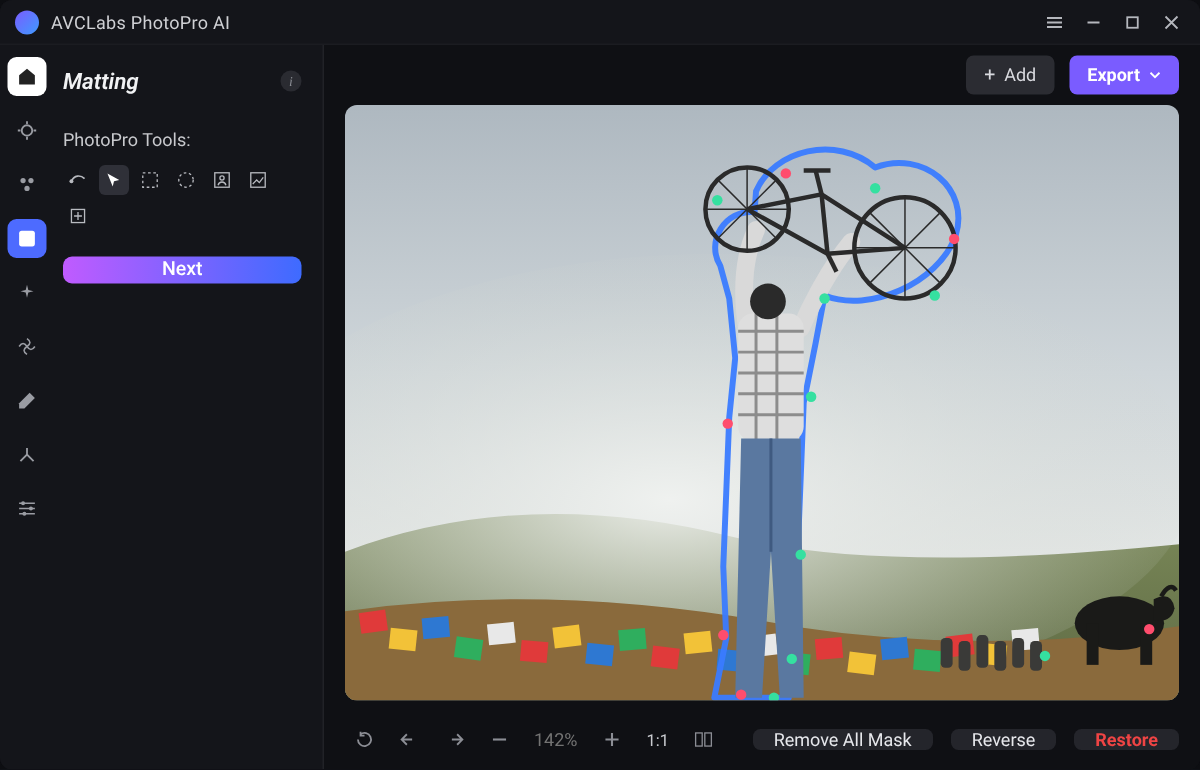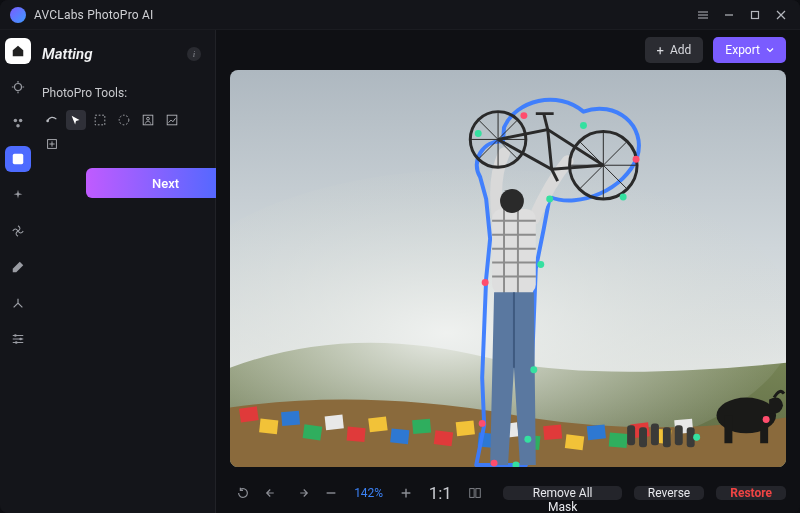--- a/index.html
+++ b/index.html
@@ -26,39 +26,39 @@
   
   .panel { width: 180px; background: #14151a; padding: 10px 14px 0 6px; border-right: 1px solid rgba(255,255,255,0.06); }
   .panel-head { display: flex; align-items: center; justify-content: space-between; height: 28px; }
   .panel-head h1 { font-size: 15px; font-weight: 600; color: #f1f2f4; font-style: italic; }
   .panel-head .info { width: 14px; height: 14px; border-radius: 50%; background: #2a2b31; color: #8b8d94; display: flex; align-items: center; justify-content: center; font-size: 9px; font-style: italic; font-family: Georgia, serif; }
   .sec-label { font-size: 12px; color: #c8c9cd; margin-top: 18px; margin-bottom: 10px; }
   .toolrow { display: flex; flex-wrap: wrap; gap: 4px; margin-bottom: 14px; }
   .tool { width: 20px; height: 20px; border-radius: 4px; display: flex; align-items: center; justify-content: center; color: #b8bac0; cursor: pointer; }
   .tool.active { background: #2f3038; color: #fff; }
   .tool svg { width: 14px; height: 14px; }
-  .nextbtn { width: 100%; height: 30px; border: none; border-radius: 6px; background: linear-gradient(90deg,#c05bff,#3e6bff); color: #fff; font-size: 13px; font-weight: 500; cursor: pointer; margin-left: 44px; }
+  .nextbtn { width: 100%; height: 18px; border: none; border-radius: 6px; background: linear-gradient(90deg,#c05bff,#3e6bff); color: #fff; font-size: 13px; font-weight: 500; cursor: pointer; }
 
   
   .main { flex: 1; display: flex; flex-direction: column; background: #0f1014; min-width: 0; }
   .maintop { height: 40px; display: flex; align-items: center; justify-content: flex-end; padding: 0 14px; gap: 10px; }
   .btn { height: 26px; border-radius: 5px; border: none; font-size: 12px; cursor: pointer; display: flex; align-items: center; padding: 0 12px; gap: 6px; }
   .btn-add { background: #2b2c32; color: #d9dadf; }
   .btn-add .plus { font-size: 13px; line-height: 1; }
-  .btn-export { background: #7a5cff; color: #fff; }
+  .btn-export { background: #7a5cff; color: #fff; font-weight: bold; }
   .btn-export .chev { display: inline-block; }
   .btn-export svg { width: 8px; height: 8px; }
 
   .canvas-wrap { flex: 1; margin: 0 14px 6px 14px; border-radius: 8px; overflow: hidden; background: #1b1c22; position: relative; }
   .canvas-wrap svg.photo { width: 100%; height: 100%; display: block; }
 
   .bottombar { height: 40px; display: flex; align-items: center; padding: 0 14px; gap: 4px; color: #b5b7bd; font-size: 12px; }
   .bottombar .ctl { width: 26px; height: 26px; display: flex; align-items: center; justify-content: center; cursor: pointer; color: #8c8e95; }
   .bottombar .ctl svg { width: 14px; height: 14px; }
-  .bottombar .zoomtxt { padding: 0 6px; color: #3b82f6; font-size: 12px; }
+  .bottombar .zoomtxt { padding: 0 6px; color: #737373; font-size: 12px; }
   .bottombar .spacer { flex: 1; }
   .bottombar .actbtn { height: 14px; padding: 0 14px; background: #24252b; color: #e7e8ec; border: none; border-radius: 5px; font-size: 12px; margin-left: 8px; cursor: pointer; }
   .bottombar .actbtn.disabled { color: #ef4444; font-weight: bold; }
 </style>
 </head>
 <body>
 
 <div class="app">
 
   <div class="titlebar">
@@ -388,21 +388,21 @@
           <svg viewBox="0 0 16 16">
               <path d="M3 8h10" stroke="currentColor" stroke-width="1.6"></path>
             </svg>
         </div>
         <div class="zoomtxt">142%</div>
         <div class="ctl">
           <svg viewBox="0 0 16 16">
               <path d="M3 8h10M8 3v10" stroke="currentColor" stroke-width="1.6"></path>
             </svg>
         </div>
-        <div class="zoomtxt" style="font-size:17px;color:#c9cbd0">1:1</div>
+        <div class="zoomtxt" style="font-size:11px;color:#c9cbd0">1:1</div>
         <div class="ctl">
           <svg viewBox="0 0 16 16">
               <rect x="2" y="3" width="5" height="10" stroke="currentColor" fill="none"></rect>
               <rect x="9" y="3" width="5" height="10" stroke="currentColor" fill="none"></rect>
             </svg>
         </div>
         <div class="spacer"></div>
         <button class="actbtn">Remove All Mask</button>
         <button class="actbtn">Reverse</button>
         <button class="actbtn disabled">Restore</button>

